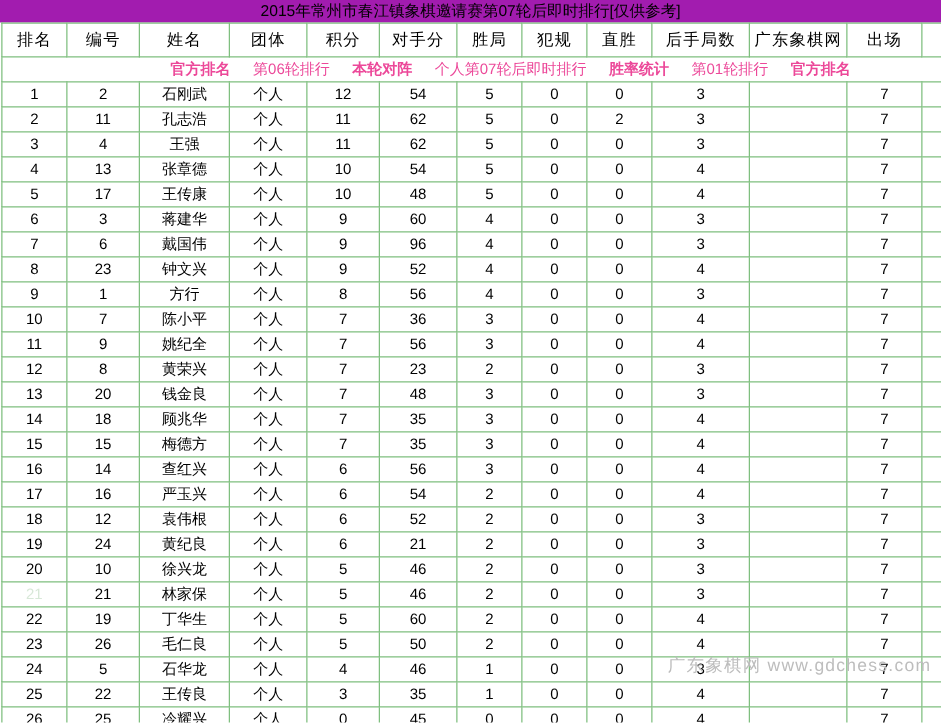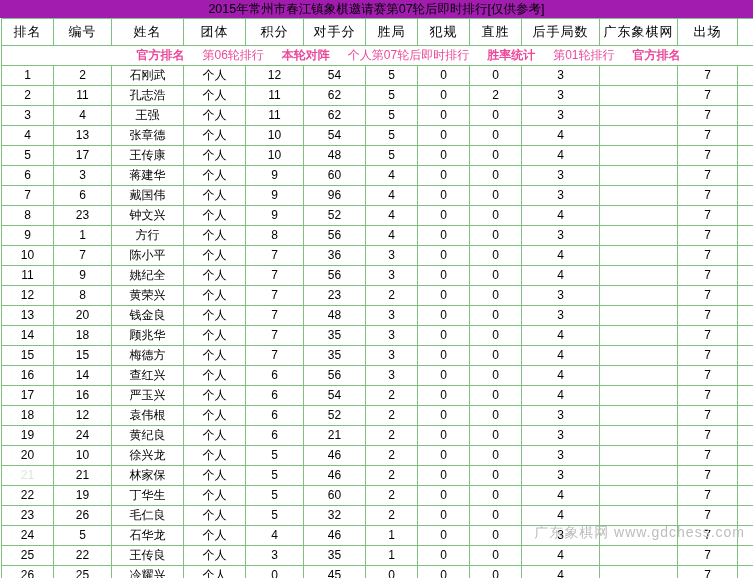--- a/index.html
+++ b/index.html
@@ -473,21 +473,21 @@
           <td></td>
           <td>7</td>
           <td></td>
         </tr>
         <tr>
           <td>23</td>
           <td>26</td>
           <td>毛仁良</td>
           <td>个人</td>
           <td>5</td>
-          <td>32</td>
+          <td>50</td>
           <td>2</td>
           <td>0</td>
           <td>0</td>
           <td>4</td>
           <td></td>
           <td>7</td>
           <td></td>
         </tr>
         <tr>
           <td>24</td>

